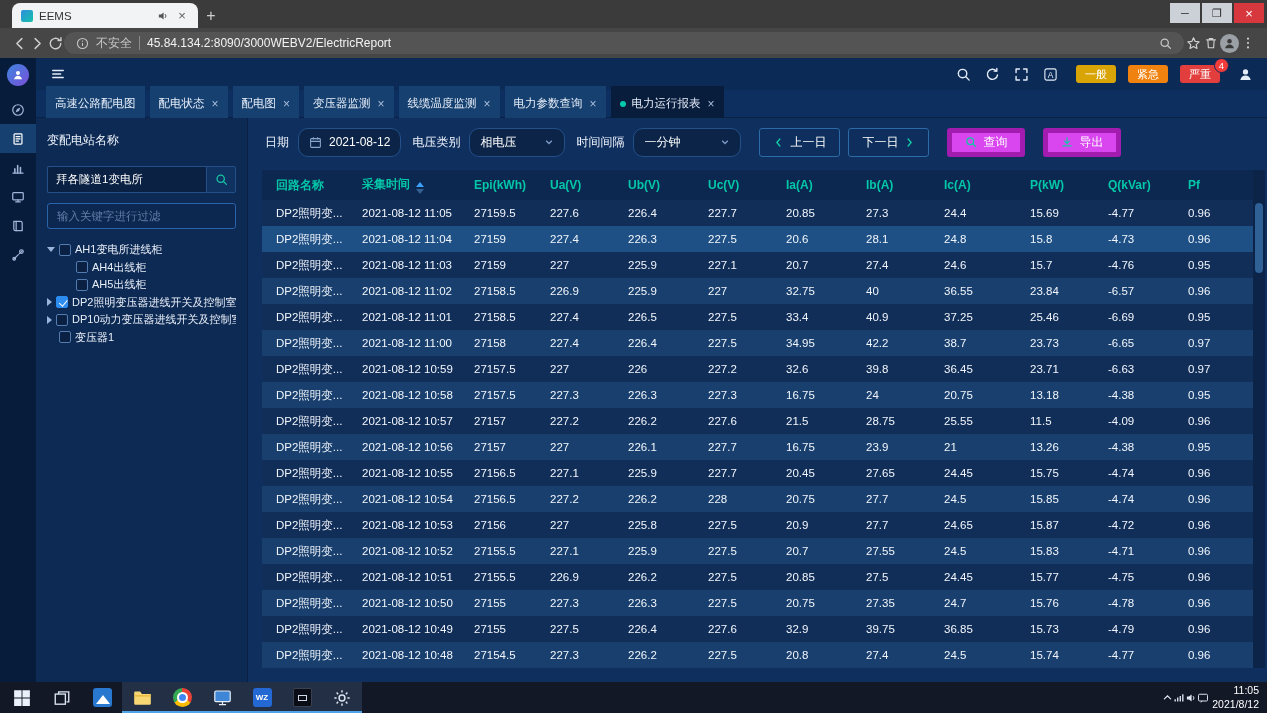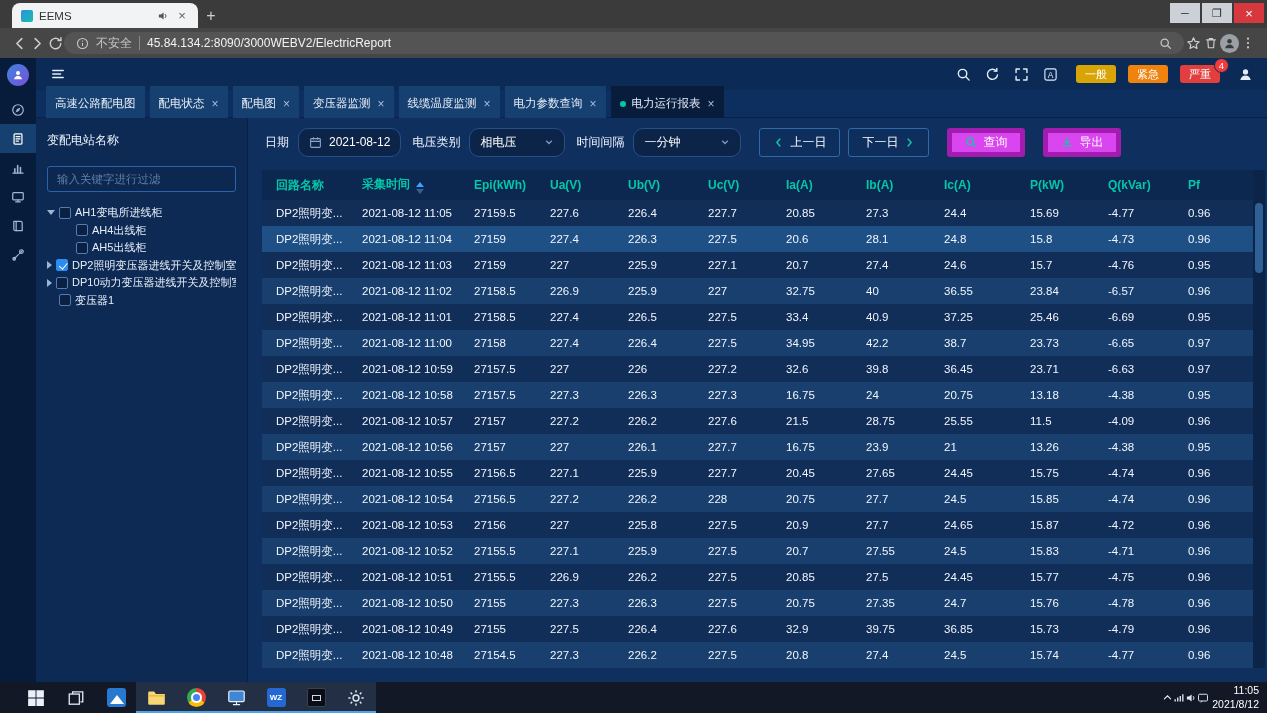--- a/index.html
+++ b/index.html
@@ -90,21 +90,21 @@
   tr.r-even td{background:#112e59}
   tr.r-odd td{background:#183f6d}
   tr.r-sel td{background:#1e5086}
   .sortic{display:inline-flex;flex-direction:column;gap:2px;margin-left:6px;vertical-align:1px}
   .sortic .up{width:0;height:0;border-left:4px solid transparent;border-right:4px solid transparent;border-bottom:5px solid #3da1ff}
   .sortic .dn{width:0;height:0;border-left:4px solid transparent;border-right:4px solid transparent;border-top:5px solid #35608f}
   .vscroll{position:absolute;top:0;right:0;width:12px;height:100%;background:#0b2448}
   .vthumb{position:absolute;top:33px;left:2px;width:8px;height:70px;border-radius:4px;background:#2f6096}
 
   
-  .taskbar{height:31px;background:#121826;display:flex;align-items:center;padding-left:16px}
+  .taskbar{height:31px;background:#121826;display:flex;align-items:center;padding-left:2px}
   .tb-items{display:flex;align-items:center;height:31px}
   .tbitem{width:40px;height:31px;display:flex;align-items:center;justify-content:center}
   .tbitem.open{background:#232f44;box-shadow:inset 0 -2px 0 #4fa3e8}
   .chrome-ic{position:relative;width:19px;height:19px;border-radius:50%;background:conic-gradient(#ea4335 0 33.3%,#fbbc05 33.3% 66.6%,#34a853 66.6% 100%)}
   .chrome-ic::before{content:"";position:absolute;inset:4px;background:#fff;border-radius:50%}
   .chrome-ic::after{content:"";position:absolute;inset:6px;background:#4285f4;border-radius:50%}
   .wz-ic{width:19px;height:19px;border-radius:3px;background:#2468d4;color:#fff;font-size:8px;font-weight:bold;display:flex;align-items:center;justify-content:center}
   .dark-ic{width:19px;height:19px;border-radius:2px;background:#0a0d16;border:1px solid #3a4150;display:flex;align-items:center;justify-content:center}
   .dark-ic span{width:9px;height:6px;border:1px solid #cfd8e8;display:block}
   .photos-ic{width:19px;height:19px;border-radius:3px;background:#2878d0;position:relative;overflow:hidden}
@@ -324,20 +324,31 @@
             <span class="dot"></span>
             <span>电力运行报表</span>
             <span class="x">×</span>
           </div>
         </div>
 
       <div class="content">
 
         <div class="sidepanel">
           <div class="sp-label">变配电站名称</div>
+          <div class="sp-search">
+            <div class="sp-inp">
+              <span>拜各隧道1变电所</span>
+            </div>
+            <div class="sp-btn">
+              <svg width="13" height="13" viewBox="0 0 16 16" fill="none" stroke="currentColor" stroke-width="1.6" stroke-linecap="round">
+                  <circle cx="7" cy="7" r="4.5"></circle>
+                  <path d="M10.5 10.5L14 14"></path>
+                </svg>
+            </div>
+          </div>
           <div class="sp-filter">
             <input placeholder="输入关键字进行过滤" style="">
           </div>
           <div class="tree">
               <div class="tree-row">
                 <span class="caret down"></span>
                 <span class="cb"></span>
                 <span class="tree-label">AH1变电所进线柜</span>
               </div>
               <div class="tree-row">

